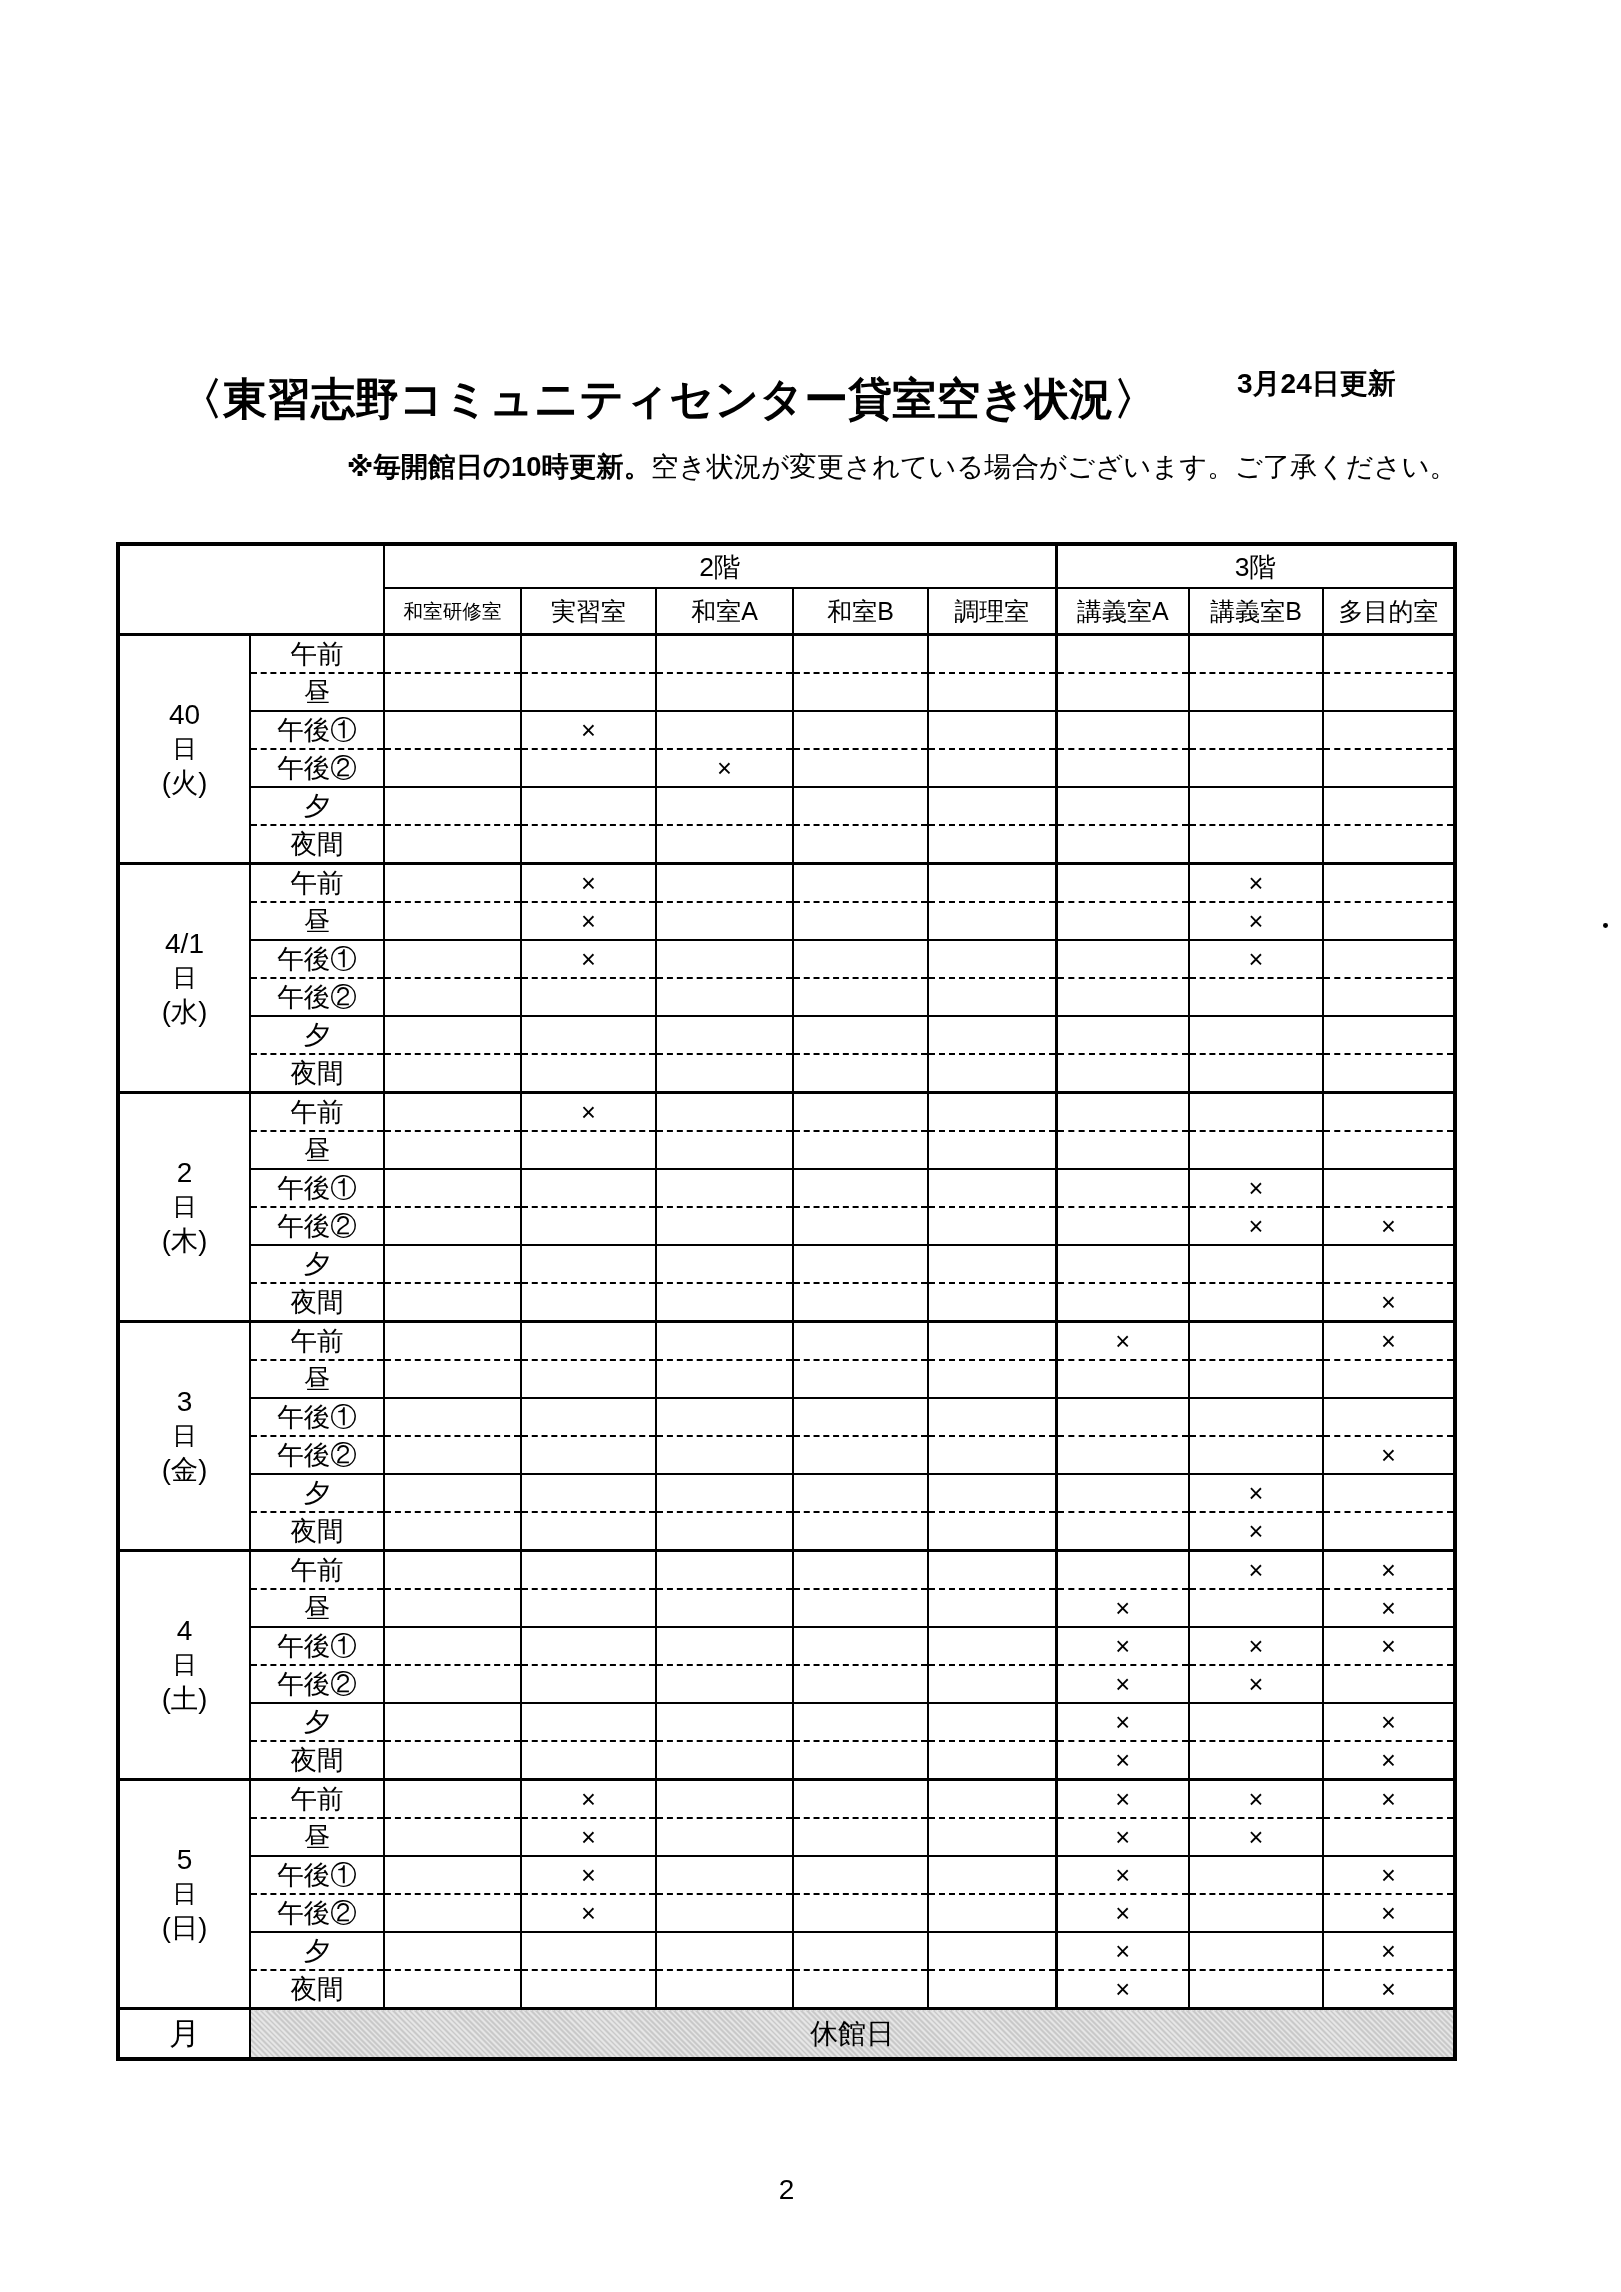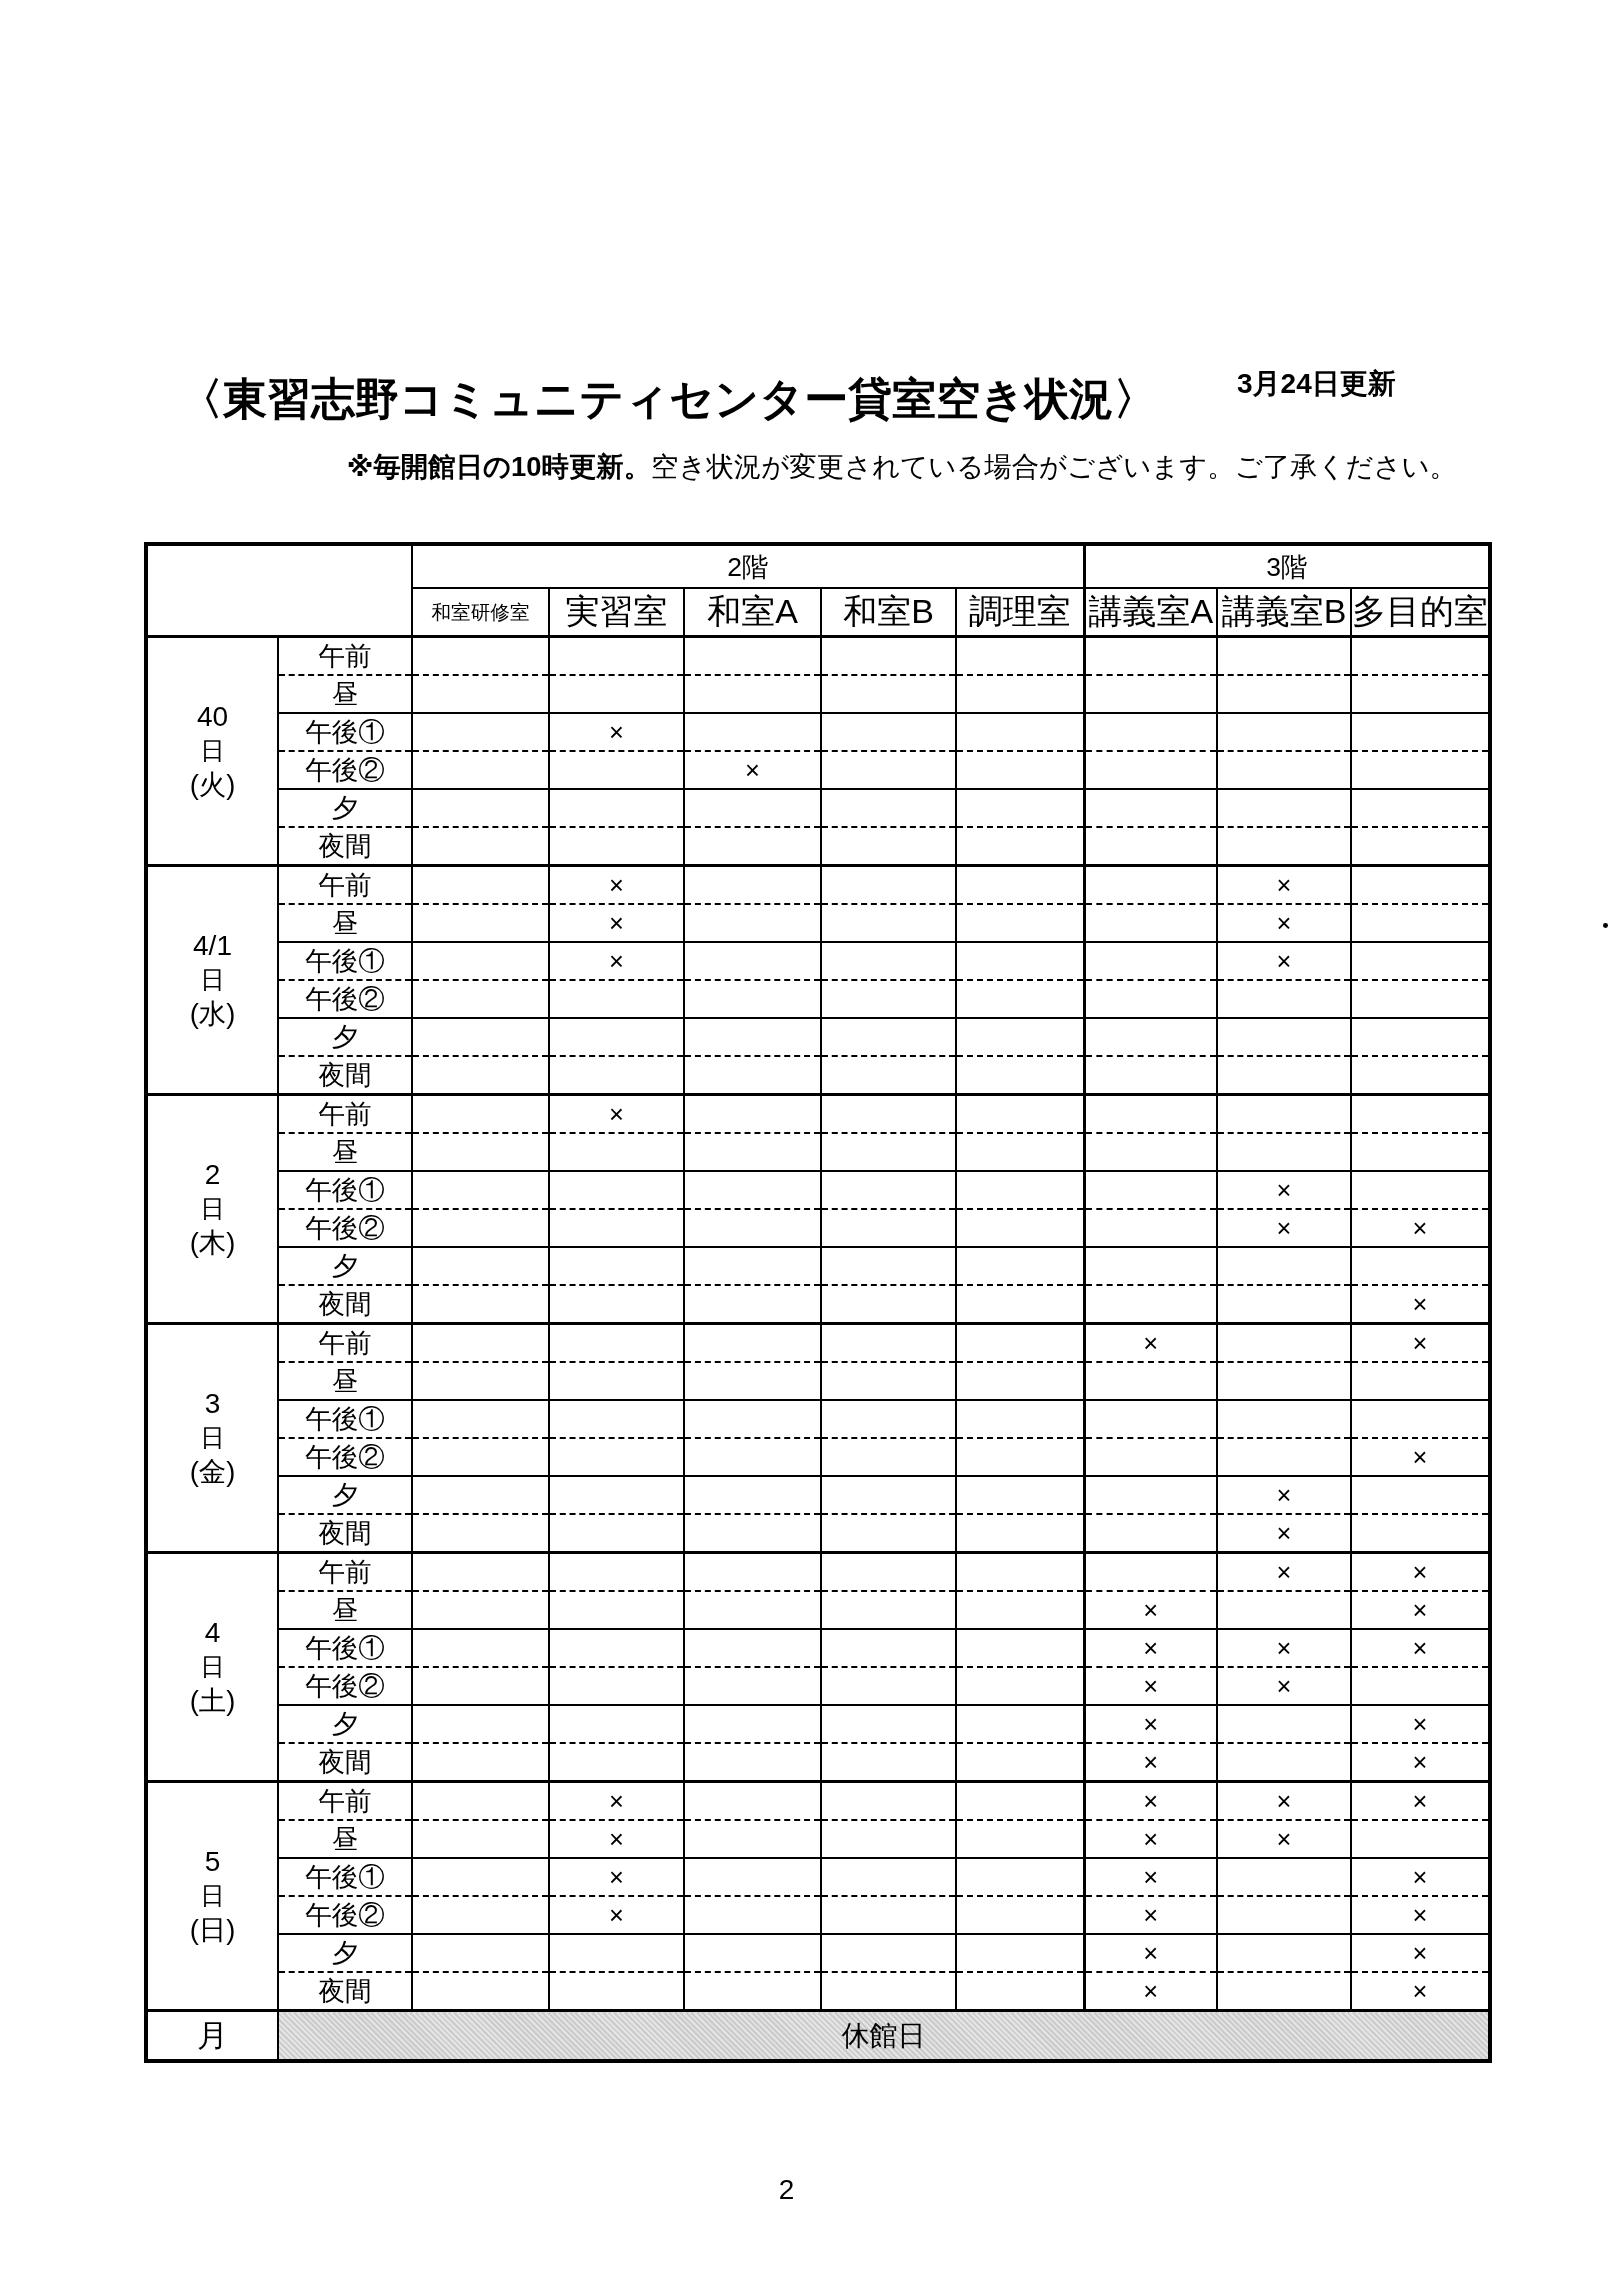--- a/index.html
+++ b/index.html
@@ -13,32 +13,32 @@
     letter-spacing:0px;white-space:nowrap;
   }
   .update-date{
     position:absolute;left:1237px;top:365px;font-size:28px;font-weight:bold;white-space:nowrap;
   }
   .notices{
     position:absolute;left:116px;top:453px;width:1341px;text-align:right;
   }
   .notice-line{font-size:27.4px;line-height:1.0;margin:0 0 15.7px 0;white-space:nowrap;}
   .notice-line b{font-weight:bold;}
-  .table-wrap{position:absolute;left:116px;top:542px;margin-left:28px;}
+  .table-wrap{position:absolute;left:116px;top:542px;}
   table.avail{
     border-collapse:collapse;table-layout:fixed;border:4.9px solid #000;
   }
   table.avail th, table.avail td{
     padding:0;margin:0;text-align:center;vertical-align:middle;
     border-left:2px solid #000;border-right:2px solid #000;
     overflow:hidden;white-space:nowrap;
   }
   th.corner{border-bottom:3.9px solid #000;}
   th.floor{height:41px;font-size:26.5px;font-weight:normal;border-bottom:2px solid #000;}
-  th.room{height:44px;font-size:34px;font-weight:normal;border-bottom:3.9px solid #000;}
+  th.room{height:44px;font-size:25px;font-weight:normal;border-bottom:3.9px solid #000;}
   th.room.small{font-size:19.6px;}
   .f3l{border-left:3.9px solid #000 !important;}
   tbody td{height:34px;}
   td.time{font-size:26.5px;font-family:Liberation Serif, serif;}
   td.cell{font-size:25.5px;}
   tr.dash  td.time, tr.dash  td.cell{border-bottom:2.9px dashed #000;}
   tr.solid td.time, tr.solid td.cell{border-bottom:2.9px solid #000;}
   tr.thick td.time, tr.thick td.cell{border-bottom:3.9px solid #000;}
   td.date{border-bottom:3.9px solid #000;}
   td.date .dnum{font-size:28px;line-height:1.3;}

